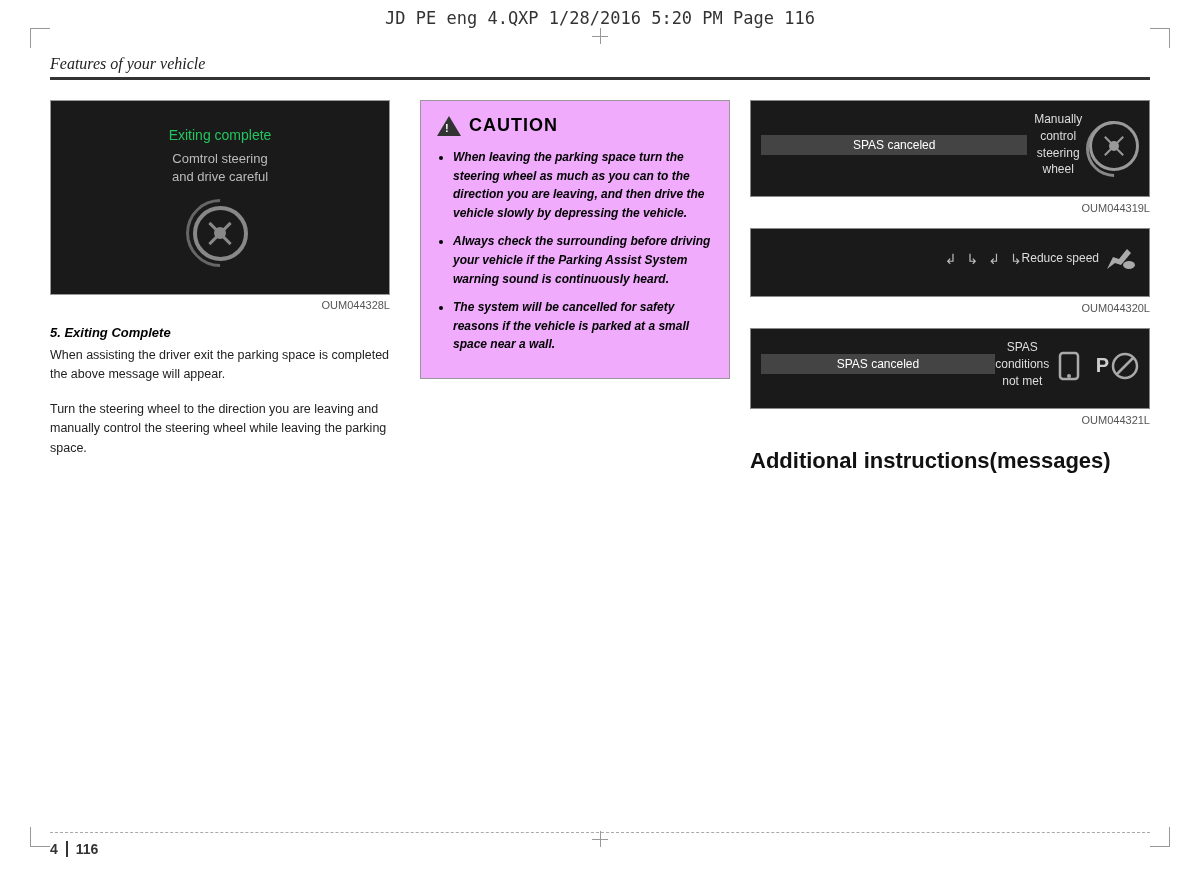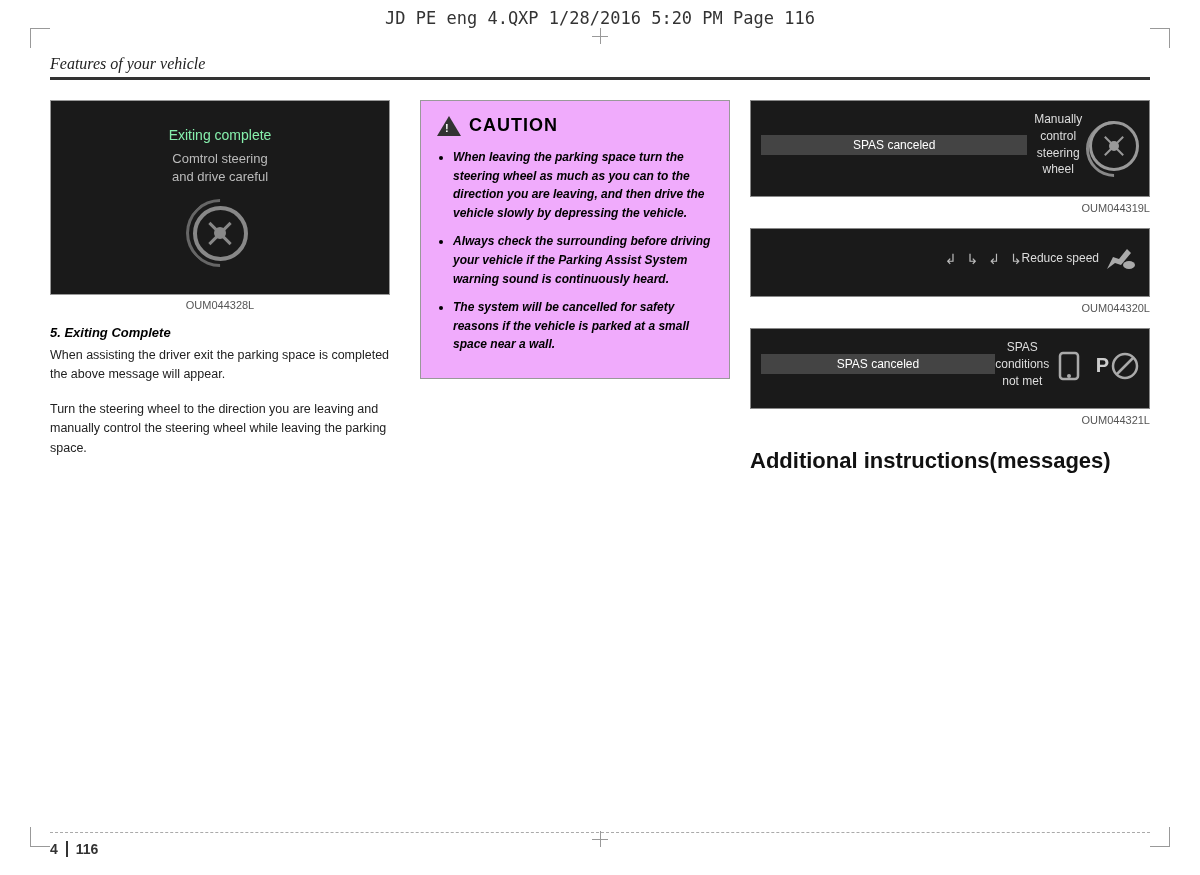--- a/index.html
+++ b/index.html
@@ -130,21 +130,21 @@
       border: 1px solid #999;
       width: 340px;
       height: 195px;
       display: flex;
       flex-direction: column;
       align-items: center;
       justify-content: center;
       position: relative;
     }
     .dash-title {
-      color: #86efac;
+      color: #22c55e;
       font-size: 14px;
       margin-bottom: 7px;
       font-family: Arial, sans-serif;
     }
     .dash-subtitle {
       color: #bbb;
       font-size: 13px;
       text-align: center;
       line-height: 1.4;
       margin-bottom: 12px;
@@ -198,21 +198,21 @@
       border-radius: 50%;
       border: 3px solid transparent;
       border-top: 3px solid #666;
       border-right: 3px solid #666;
       transform: rotate(225deg);
     }
 
     .image-caption {
       font-size: 11px;
       color: #555;
-      text-align: center;
+      text-align: right;
       margin-top: 4px;
       width: 340px;
     }
 
     .section-title {
       font-style: italic;
       font-weight: bold;
       font-size: 13px;
       margin-top: 14px;
       margin-bottom: 6px;

